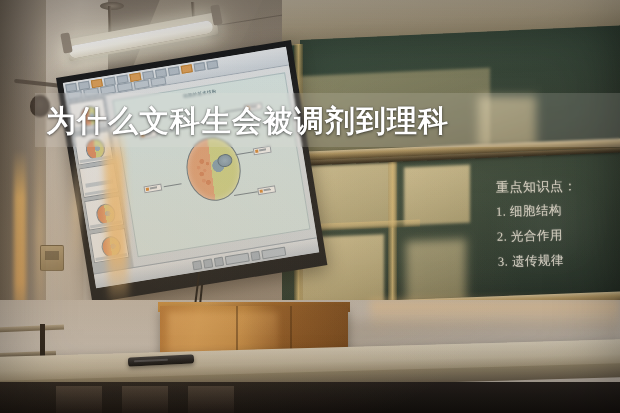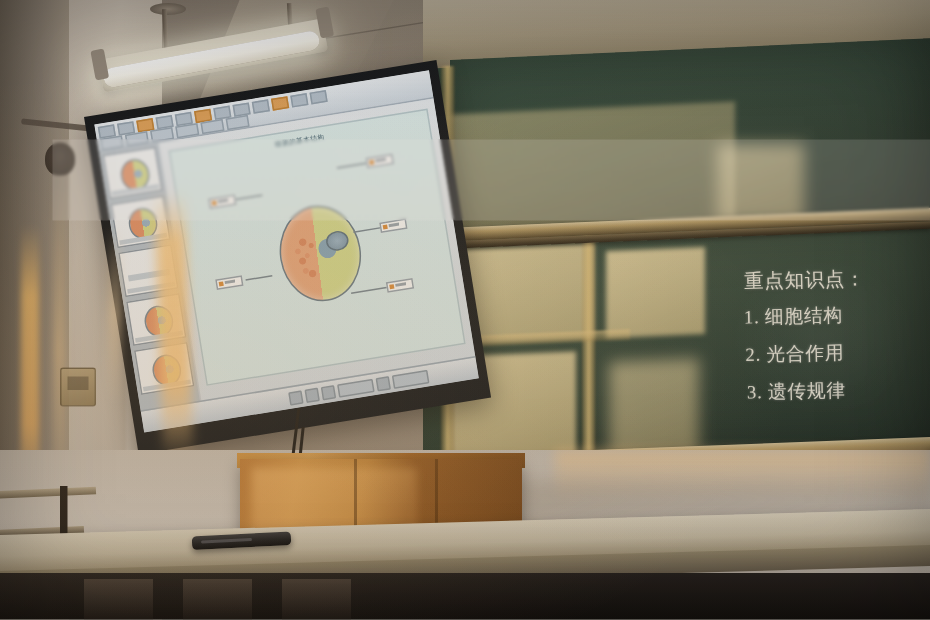--- a/index.html
+++ b/index.html
@@ -612,14 +612,15 @@
   <div class="desk-under"></div>
   <div class="desk-cubby" style="left:56px;width:46px;"></div>
   <div class="desk-cubby" style="left:122px;width:46px;"></div>
   <div class="desk-cubby" style="left:188px;width:46px;"></div>
   <div class="remote"></div>
 
   <div class="grade"></div>
   <div class="vignette"></div>
 
   <div class="overlay-band"></div>
+  <div class="overlay-title">为什么文科生会被调剂到理科</div>
 
 </div>
 
 </body></html>

